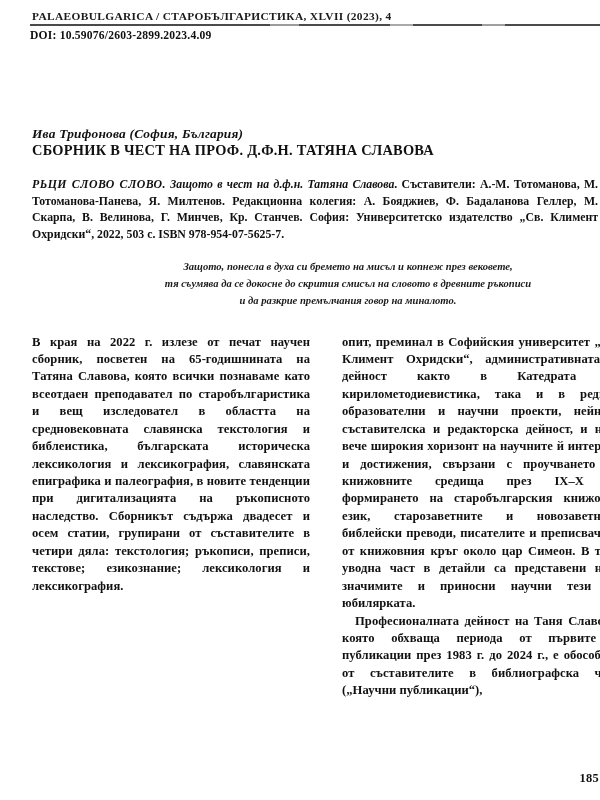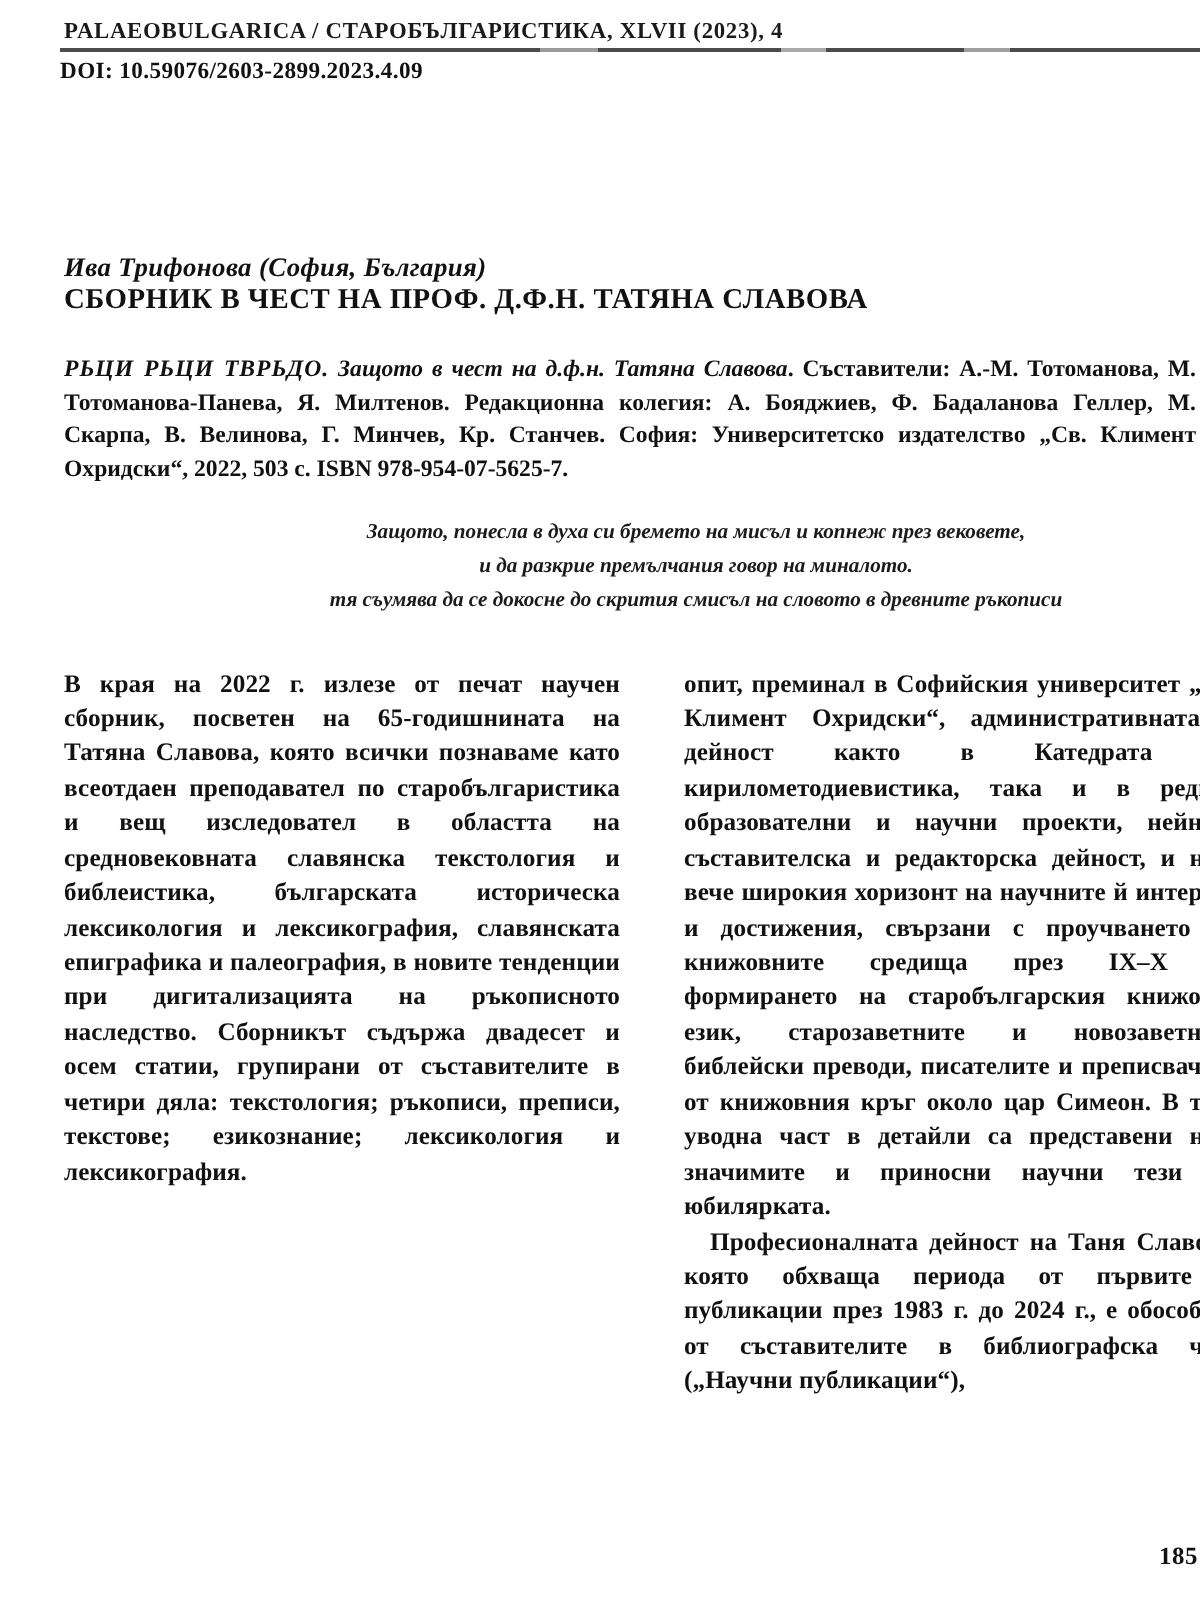--- a/index.html
+++ b/index.html
@@ -156,27 +156,27 @@
 
   <div class="rule"></div>
 
   <div class="doi">DOI: 10.59076/2603-2899.2023.4.09</div>
 
   <div class="author">Ива Трифонова (София, България)</div>
 
   <div class="article-title">СБОРНИК В ЧЕСТ НА ПРОФ. Д.Ф.Н. ТАТЯНА СЛАВОВА</div>
 
   <div class="citation">
-    <span class="bk">РЬЦИ РЬЦИ ТВРЬДО.</span><span class="it"> Защото в чест на д.ф.н. Татяна Славова</span><span>. Съставители: А.-М. Тотоманова, М. Тотоманова-Панева, Я. Милтенов. Редакционна колегия: А. Бояджиев, Ф. Бадаланова Геллер, М. Скарпа, В. Велинова, Г. Минчев, Кр. Станчев. София: Университетско издателство „Св. Климент Охридски“, 2022, 503 с. ISBN 978-954-07-5625-7.</span>
+    <span class="bk">РЬЦИ СЛОВО СЛОВО.</span><span class="it"> Защото в чест на д.ф.н. Татяна Славова</span><span>. Съставители: А.-М. Тотоманова, М. Тотоманова-Панева, Я. Милтенов. Редакционна колегия: А. Бояджиев, Ф. Бадаланова Геллер, М. Скарпа, В. Велинова, Г. Минчев, Кр. Станчев. София: Университетско издателство „Св. Климент Охридски“, 2022, 503 с. ISBN 978-954-07-5625-7.</span>
   </div>
 
   <div class="epigraph">
     <span class="epigraph-line">Защото, понесла в духа си бремето на мисъл и копнеж през вековете,</span>
+    <span class="epigraph-line">тя съумява да се докосне до скрития смисъл на словото в древните ръкописи</span>
     <span class="epigraph-line">и да разкрие премълчания говор на миналото.</span>
-    <span class="epigraph-line">тя съумява да се докосне до скрития смисъл на словото в древните ръкописи</span>
   </div>
 
 
   <div class="body-cols">
 
     <div class="col">
       <p>В края на 2022 г. излезе от печат научен сборник, посветен на 65-годишнината на Татяна Славова, която всички познаваме като всеотдаен преподавател по старобългаристика и вещ изследовател в областта на средновековната славянска текстология и библеистика, българската историческа лексикология и лексикография, славянската епиграфика и палеография, в новите тенденции при дигитализацията на ръкописното наследство. Сборникът съдържа двадесет и осем статии, групирани от съставителите в четири дяла: текстология; ръкописи, преписи, текстове; езикознание; лексикология и лексикография.</p>
     </div>
 
     <div class="col">

